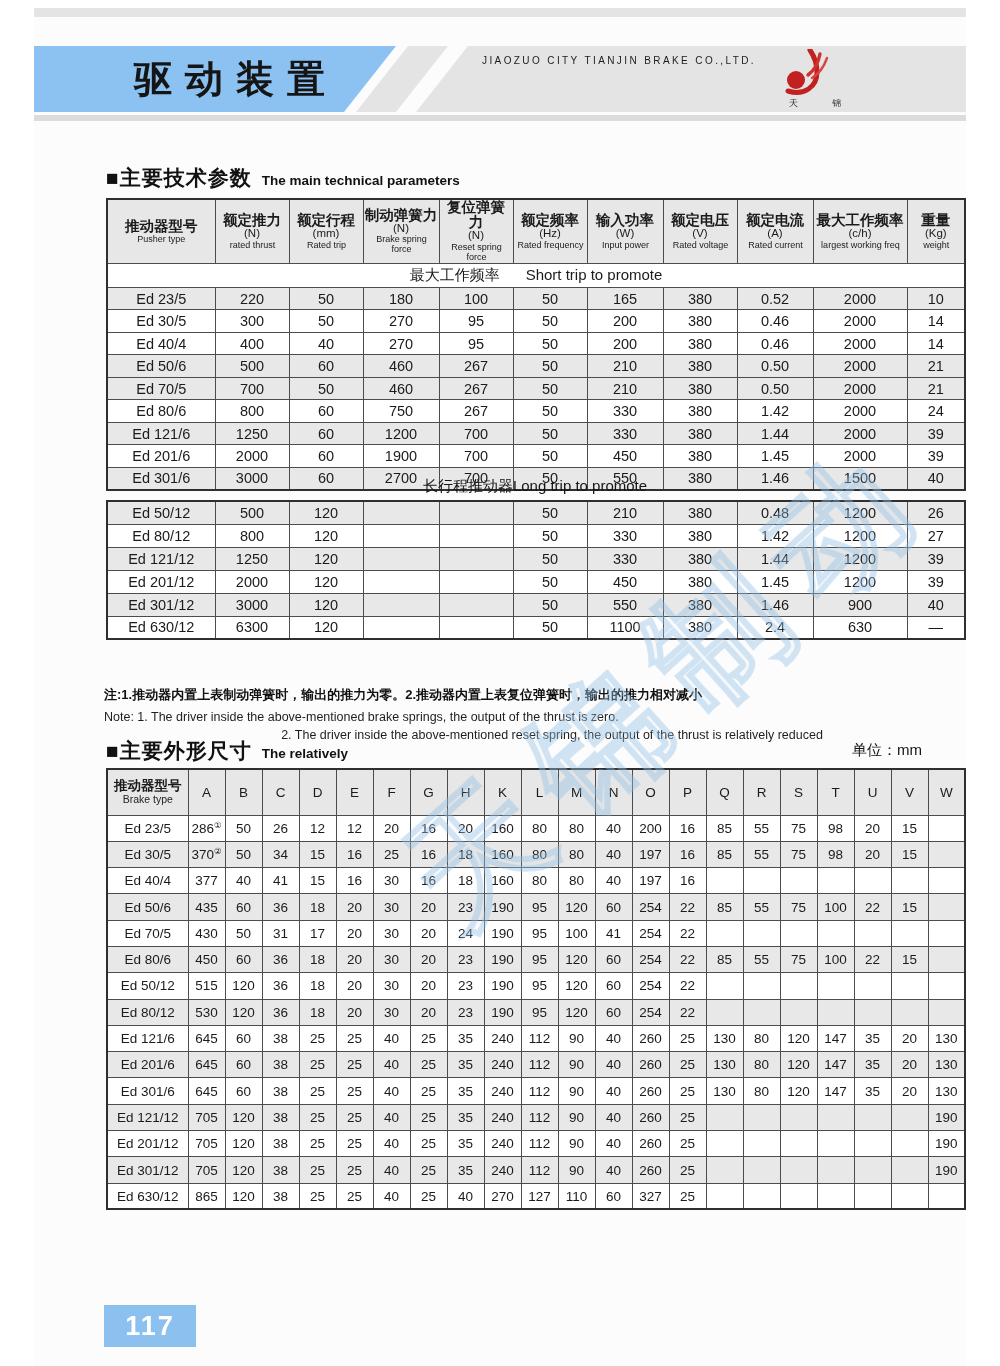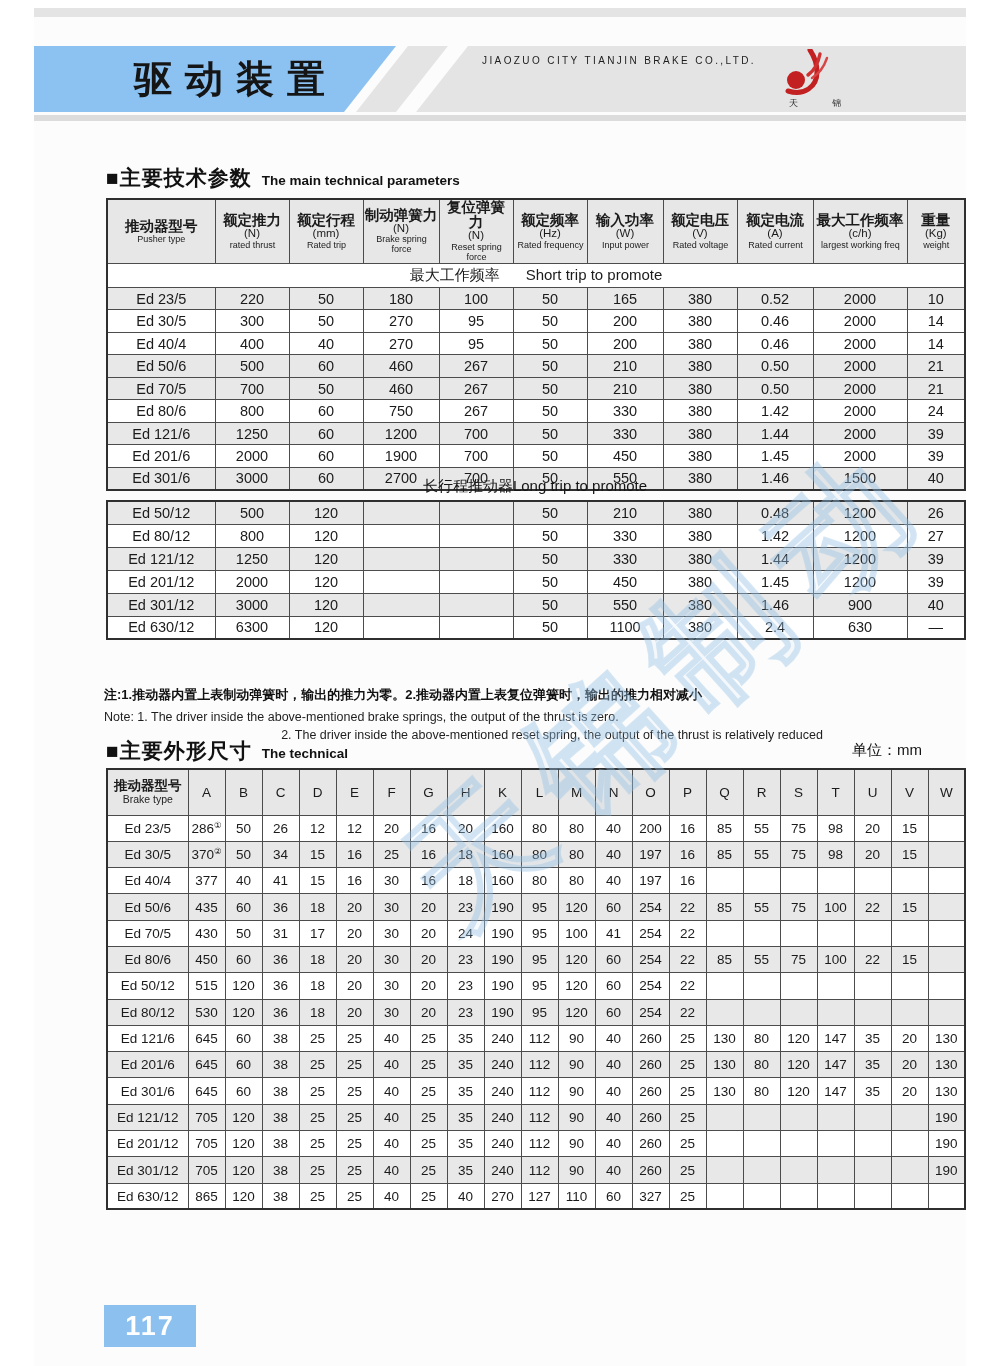--- a/index.html
+++ b/index.html
@@ -426,21 +426,21 @@
   </table>
 
   <div class="notes">
     <div class="note-cn1">注:1.推动器内置上表制动弹簧时，输出的推力为零。2.推动器内置上表复位弹簧时，输出的推力相对减小</div>
     <div class="note-en">Note: 1. The driver inside the above-mentioned brake springs, the output of the thrust is zero.</div>
     <div class="note-en2">2. The driver inside the above-mentioned reset spring, the output of the thrust is relatively reduced</div>
   </div>
 
   <div class="sec-title" style="top:729px;">
     <span class="cn">■主要外形尺寸</span>
-    <span class="en">The technical</span>
+    <span class="en">The relatively</span>
   </div>
   <div class="unit-label">单位：mm</div>
 
   <table class="data-table dims">
     <colgroup id="dims-cols">
         <col style="width: 81px;">
         <col style="width: 37px;">
         <col style="width: 37px;">
         <col style="width: 37px;">
         <col style="width: 37px;">

